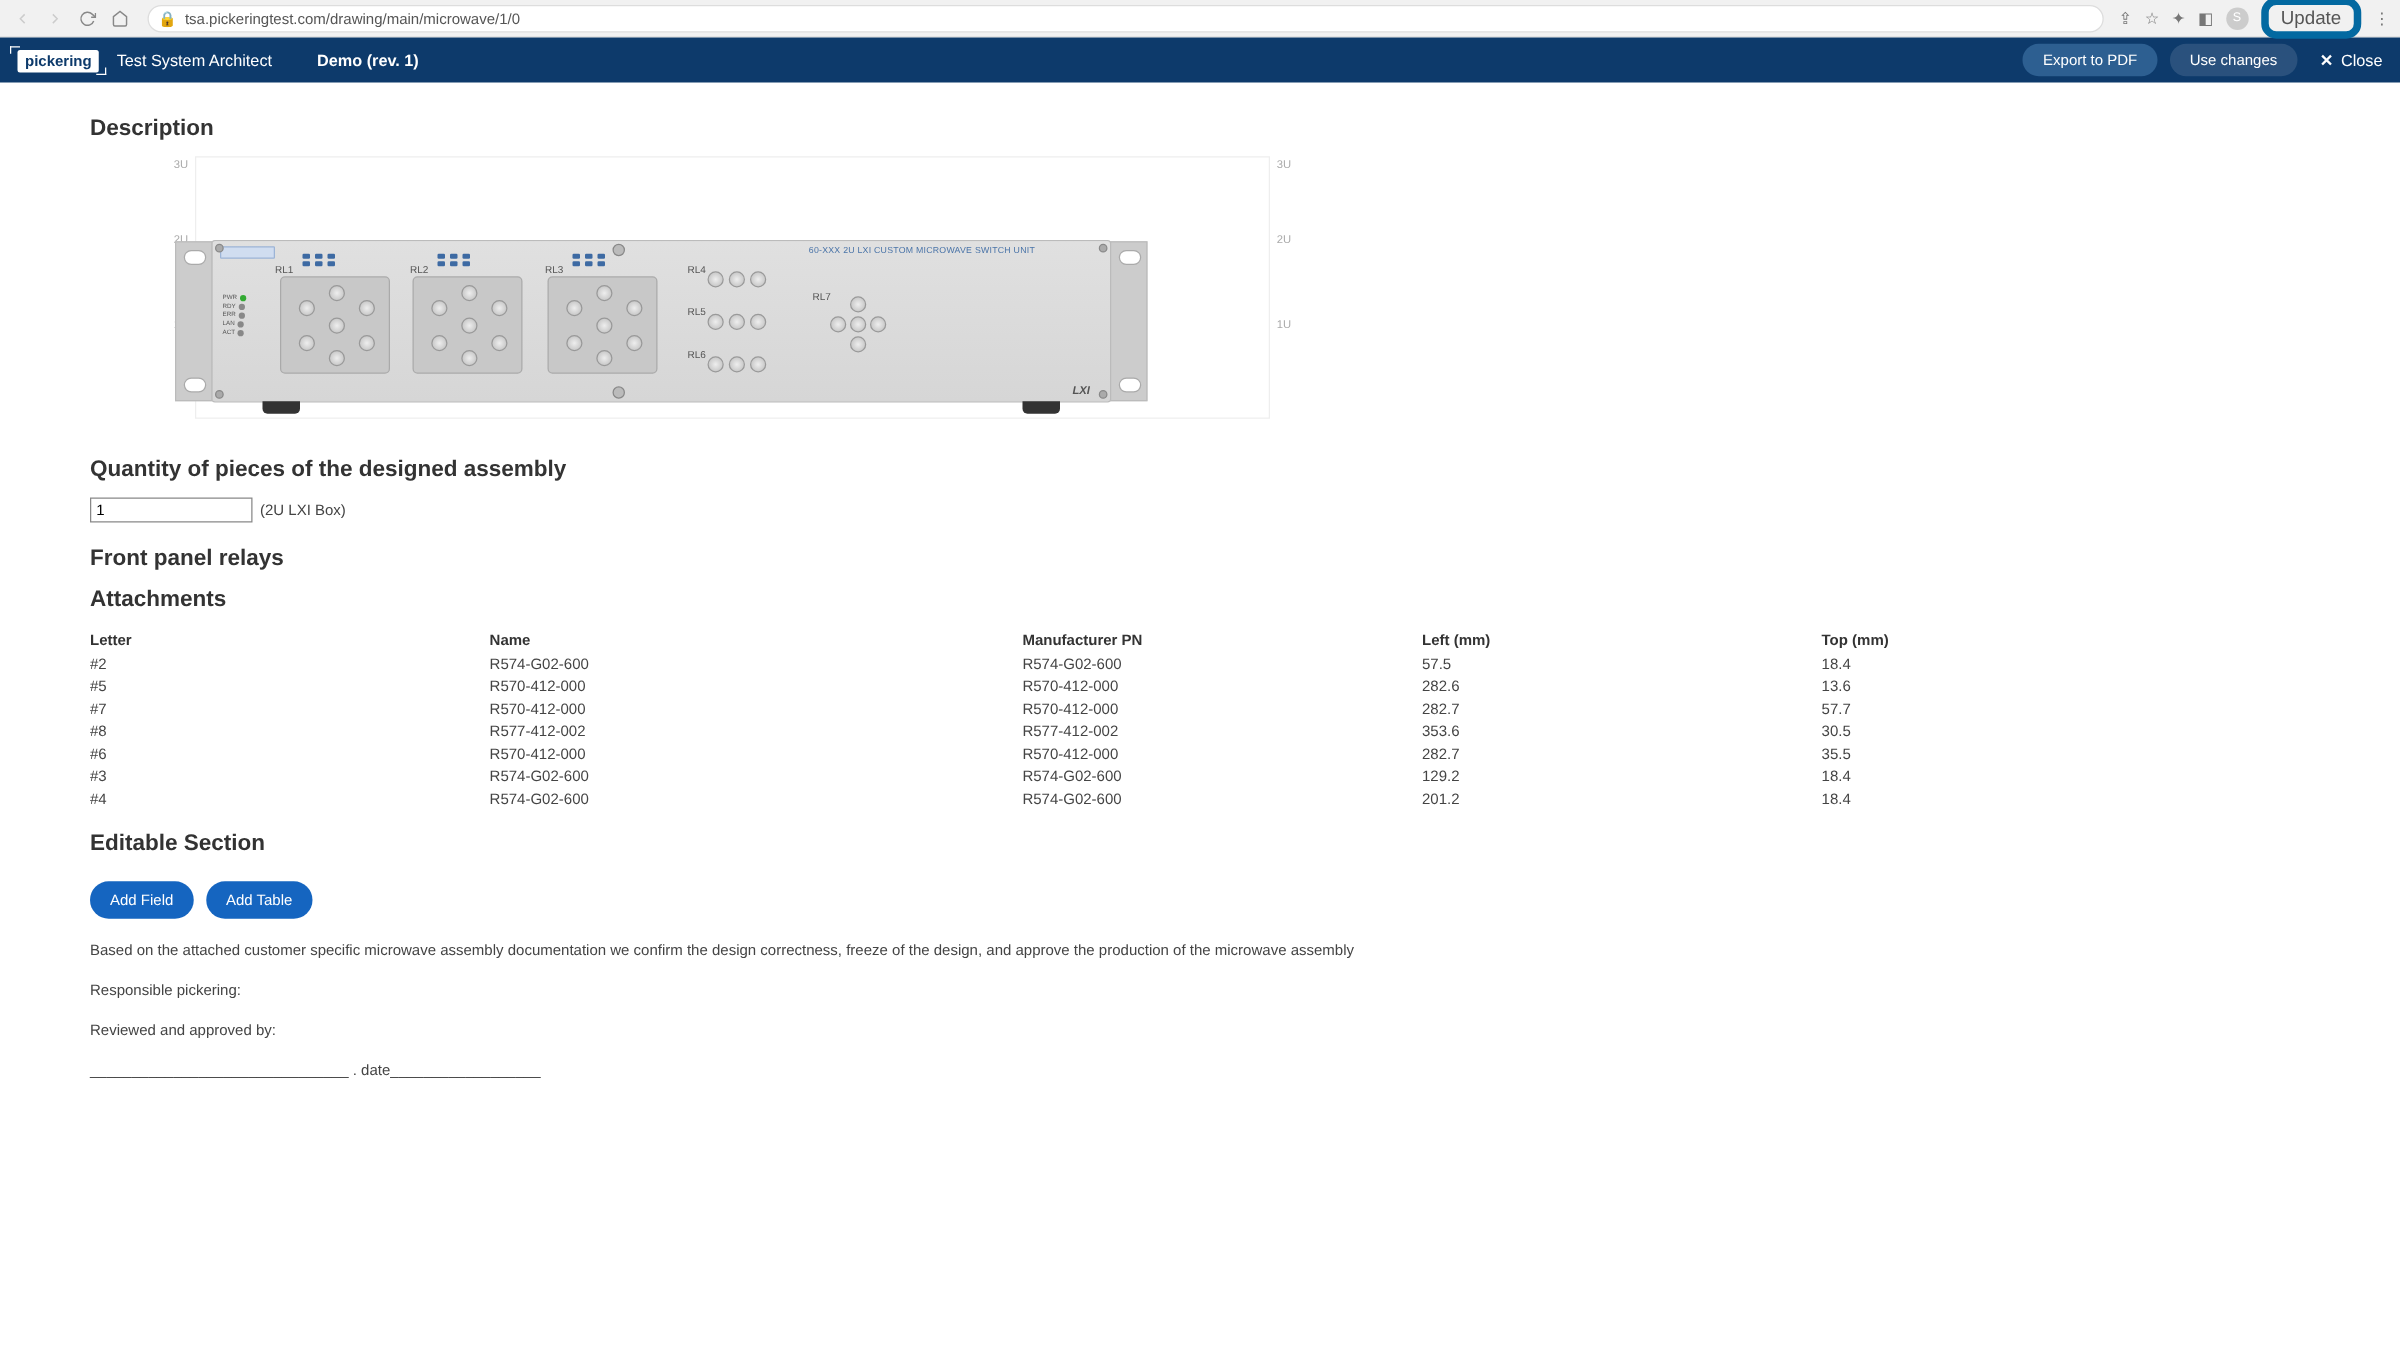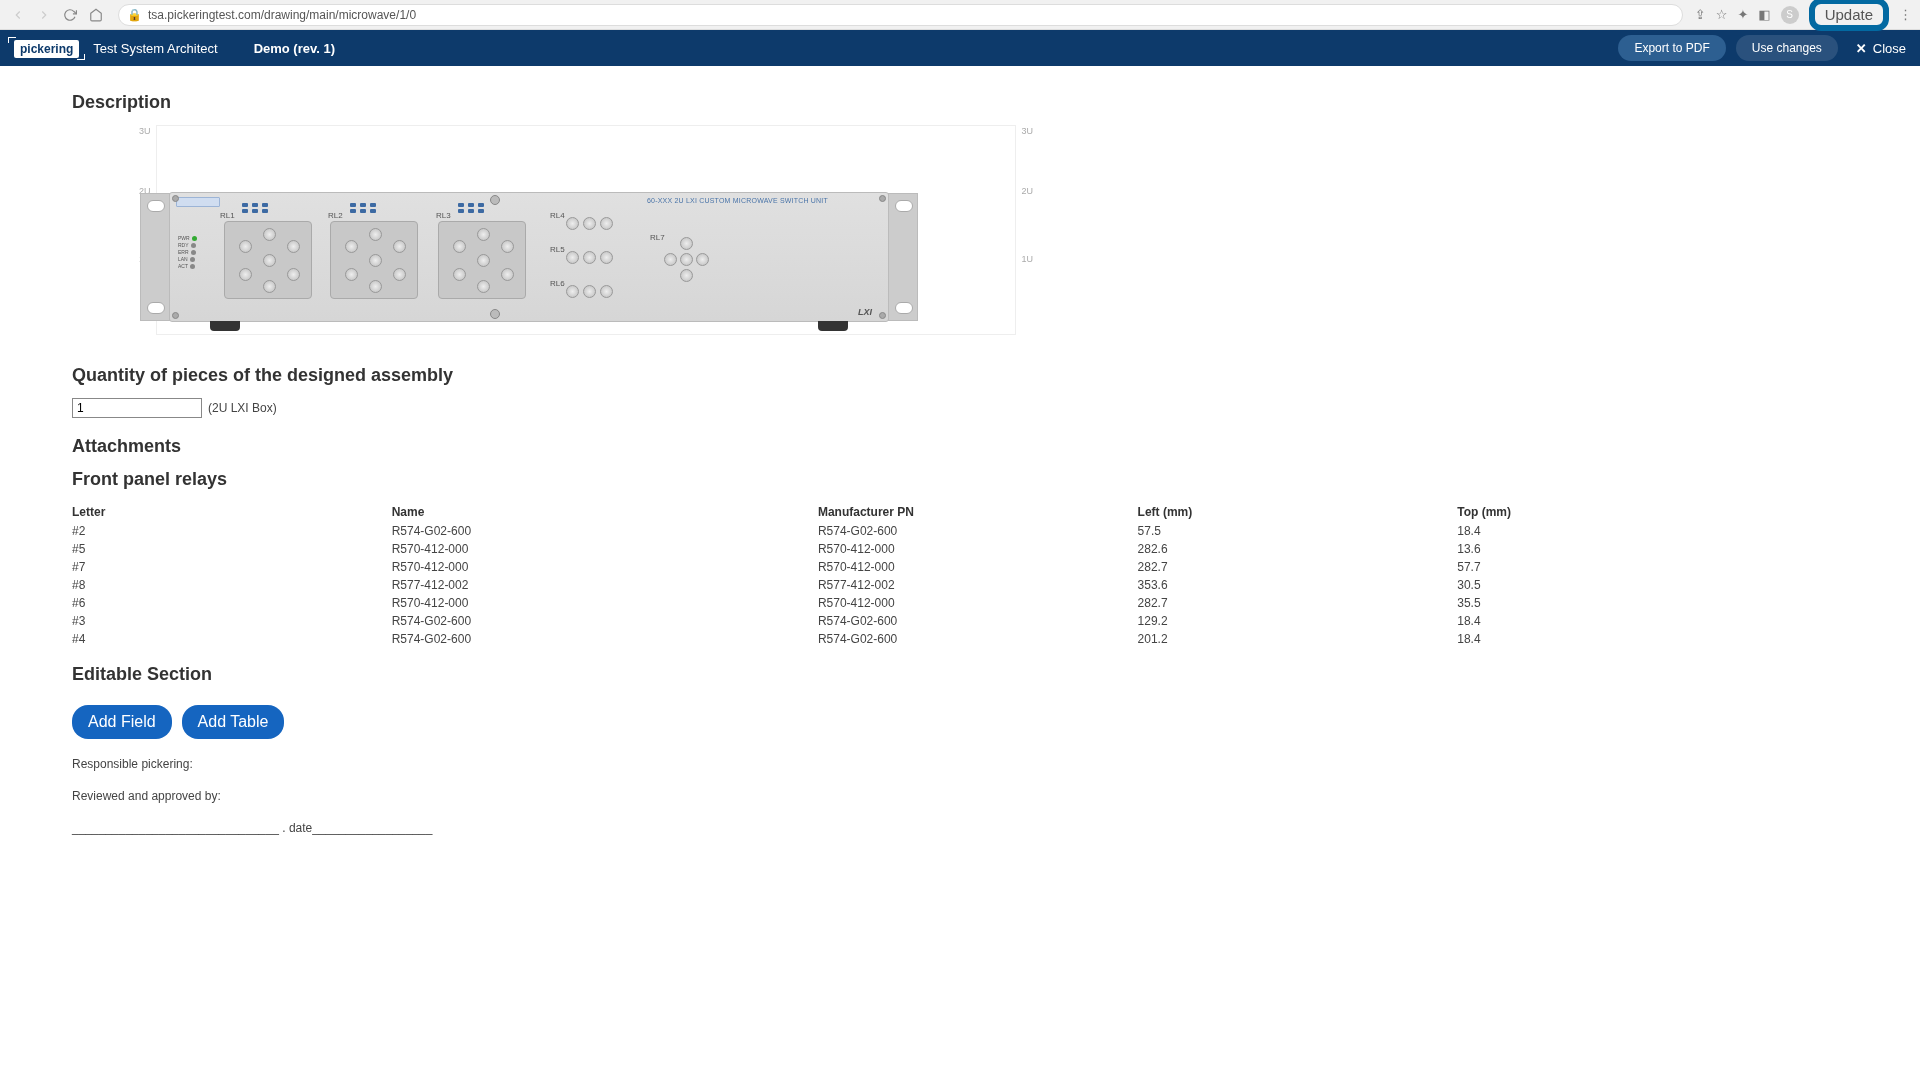--- a/index.html
+++ b/index.html
@@ -69,21 +69,21 @@
 .qty-row input { width:130px; height:20px; border:1px solid #888; padding:0 4px; font-size:12px;}
 .qty-row .note { font-size:12px; color:#444;}
 
 
 table.relay { width: 100%; border-collapse: collapse; font-size: 12px; margin-bottom: 16px;}
 table.relay th { text-align:left; font-weight:bold; padding:3px 0; }
 table.relay td { padding:2px 0; color:#444;}
 
 
 .btn-row { display:flex; gap:10px; margin: 20px 0 18px;}
-.pill-btn { background:#1565c0; color:#fff; border-radius:16px; padding:8px 16px; font-size:16px; cursor:pointer;}
+.pill-btn { background:#1565c0; color:#fff; border-radius:16px; padding:8px 16px; font-size:12px; cursor:pointer;}
 
 .para { font-size:12px; color:#444; margin-bottom:18px;}
 .sign-line { font-size:12px; color:#444; margin-bottom:18px;}
 </style>
 </head>
 <body>
 
 <div class="browser-chrome">
   <div class="nav-btn disabled">
       <svg viewBox="0 0 24 24" fill="none" stroke="currentColor" stroke-width="2">
@@ -293,22 +293,22 @@
       </div>
     </div>
   </div>
 
   <h4 class="section">Quantity of pieces of the designed assembly</h4>
   <div class="qty-row">
     <input type="text" value="1" style="">
     <span class="note">(2U LXI Box)</span>
   </div>
 
+  <h4 class="section">Front panel relays</h4>
   <h4 class="section">Attachments</h4>
-  <h4 class="section">Front panel relays</h4>
 
   <table class="relay">
     <thead>
         <tr>
       <th style="width:18%">Letter</th>
       <th style="width:24%">Name</th>
       <th style="width:18%">Manufacturer PN</th>
       <th style="width:18%">Left (mm)</th>
       <th>Top (mm)</th>
     </tr>
@@ -366,16 +366,17 @@
       </tbody>
   </table>
 
   <h4 class="section">Editable Section</h4>
 
   <div class="btn-row">
     <div class="pill-btn">Add Field</div>
     <div class="pill-btn">Add Table</div>
   </div>
 
+  <p class="para">Based on the attached customer specific microwave assembly documentation we confirm the design correctness, freeze of the design, and approve the production of the microwave assembly</p>
   <p class="sign-line">Responsible pickering:</p>
   <p class="sign-line">Reviewed and approved by:</p>
   <p class="sign-line">_______________________________ . date__________________</p>
 </div>
 
 </body></html>

